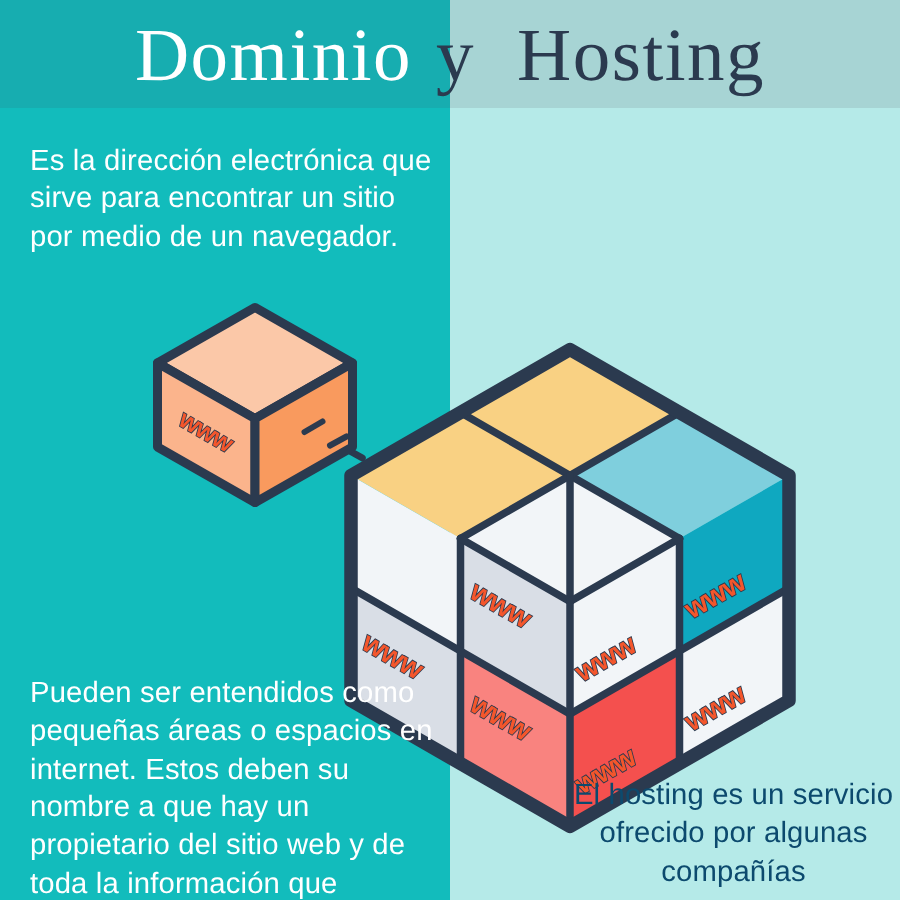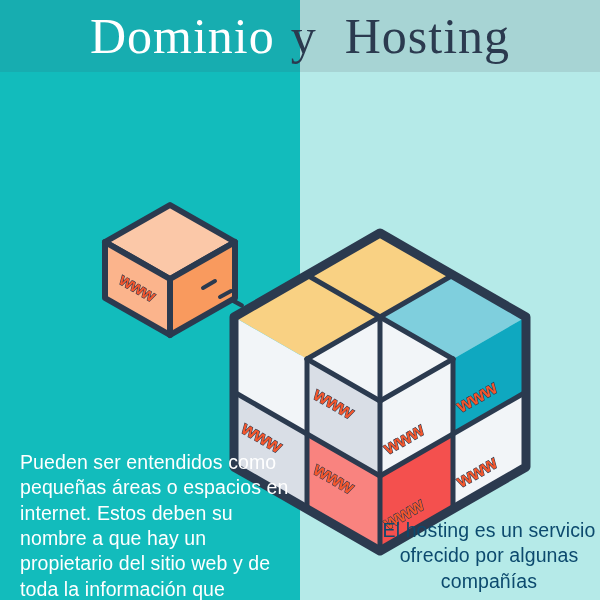--- a/index.html
+++ b/index.html
@@ -179,20 +179,23 @@
   <div class="header">
     <div class="header-left"></div>
     <div class="header-right"></div>
     <div class="title-wrap">
       <span class="t-dominio">Dominio</span>
       <span class="t-y">y</span>
       <span class="t-hosting">Hosting</span>
     </div>
   </div>
 
+  <div class="copy copy-left-top">
+    <p>Es la dirección electrónica que sirve para encontrar un sitio por medio de un navegador.</p>
+  </div>
 
 
   <div class="copy copy-left-bottom">
     <p>Pueden ser entendidos como pequeñas áreas o espacios en internet. Estos deben su nombre a que hay un propietario del sitio web y de toda la información que</p>
   </div>
 
   <div class="copy copy-right-bottom">
     <p>El hosting es un servicio ofrecido por algunas compañías</p>
   </div>
 

